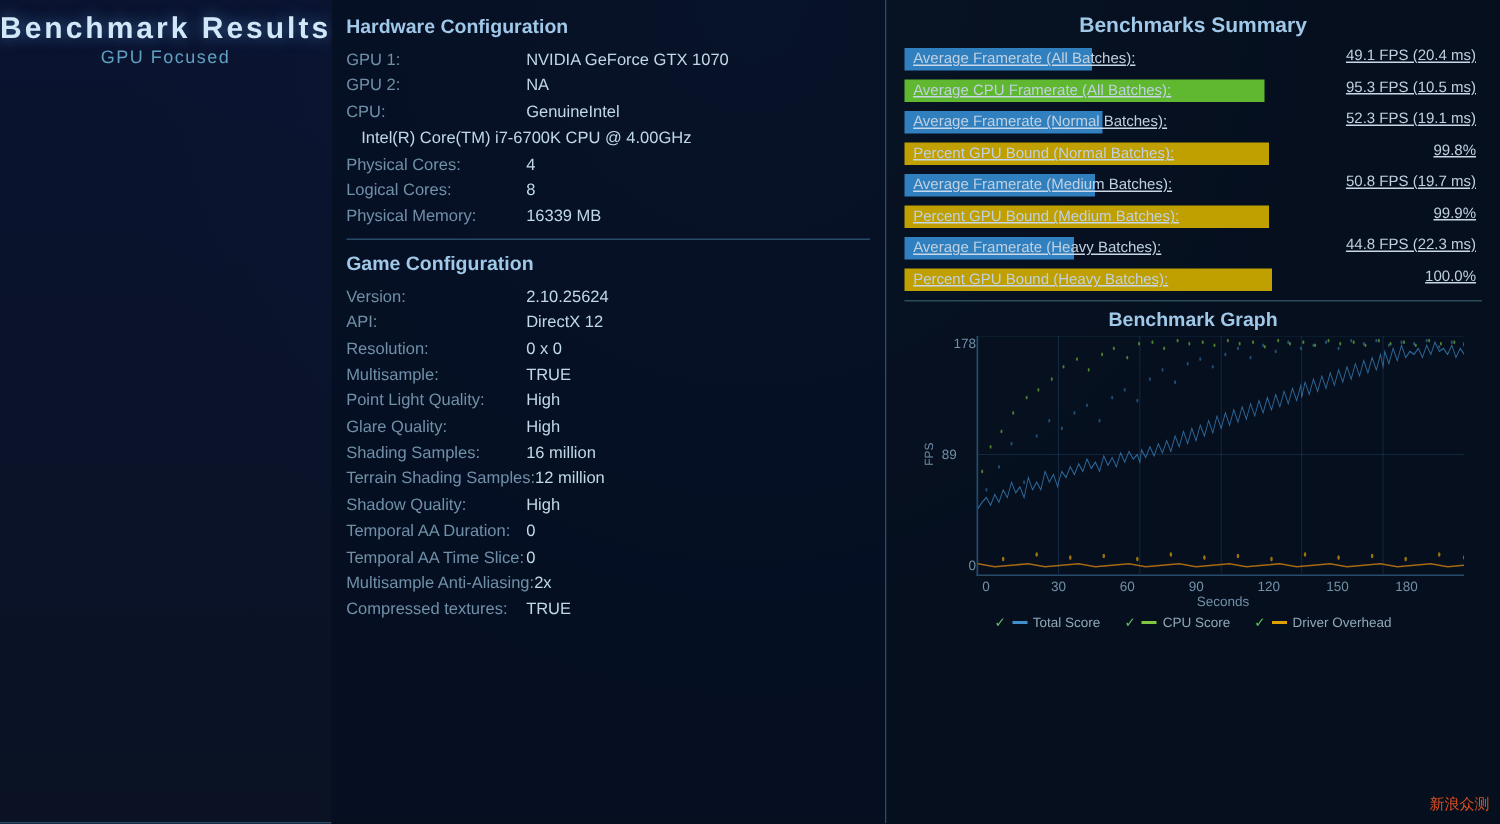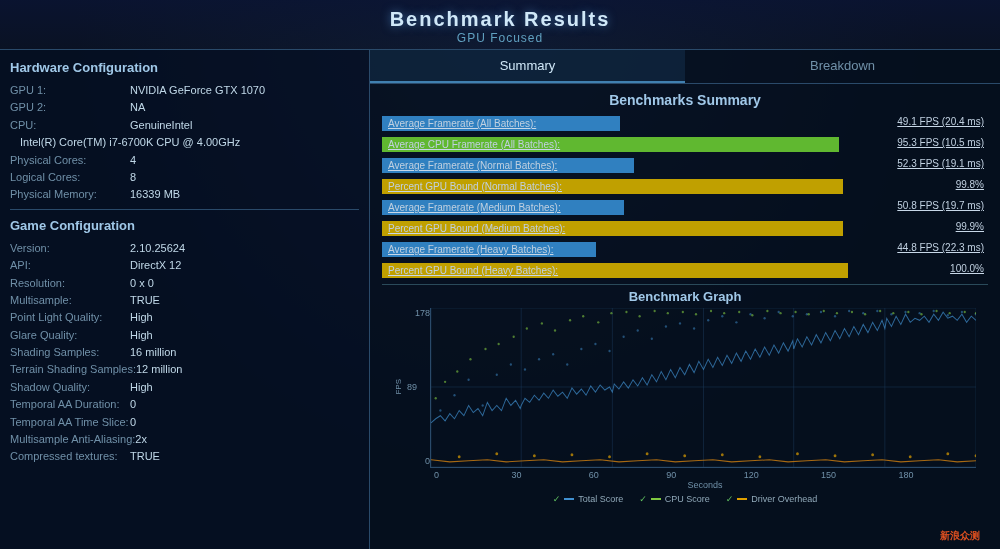--- a/index.html
+++ b/index.html
@@ -17,21 +17,21 @@
       inset: 0;
       background: radial-gradient(ellipse at 50% 0%, #1a2a4a 0%, #0a0e1a 60%);
       z-index: 0;
     }
     .main-container {
       position: relative;
       z-index: 1;
       width: 1000px;
       height: 549px;
       display: flex;
-      flex-direction: column;
+      flex-direction: row;
     }
     
     .header {
       text-align: center;
       padding: 8px 0 4px;
       background: linear-gradient(180deg, rgba(10,20,50,0.9) 0%, rgba(10,20,40,0.7) 100%);
       border-bottom: 1px solid #2a4a6a;
     }
     .header-title {
       font-size: 20px;
@@ -240,24 +240,24 @@
       height: 2px;
     }
     .legend-check {
       color: #60c060;
       font-size: 9px;
     }
     
     .watermark {
       position: absolute;
       bottom: 6px;
-      right: 20px;
+      right: 7px;
       font-size: 10px;
       color: #e05020;
-      font-weight: bold;
+      font-weight: normal;
       z-index: 10;
     }
   </style>
 </head>
 <body>
 
 <div class="bg"></div>
 <div class="main-container">
 
   <div class="header">
@@ -351,24 +351,20 @@
         <span class="info-value">2x</span>
       </div>
       <div class="info-row">
         <span class="info-label">Compressed textures:</span>
         <span class="info-value">TRUE</span>
       </div>
     </div>
 
     <div class="right-panel">
 
-      <div class="tabs">
-        <div class="tab active">Summary</div>
-        <div class="tab">Breakdown</div>
-      </div>
 
       <div class="summary-content">
         <div class="benchmarks-title">Benchmarks Summary</div>
 
         <div class="bench-row">
           <div class="bench-bar-container">
             <div class="bench-bar bar-blue" style="width:51%;"></div>
             <span class="bench-label">Average Framerate (All Batches):</span>
           </div>
           <div class="bench-value">49.1 FPS (20.4 ms)</div>

